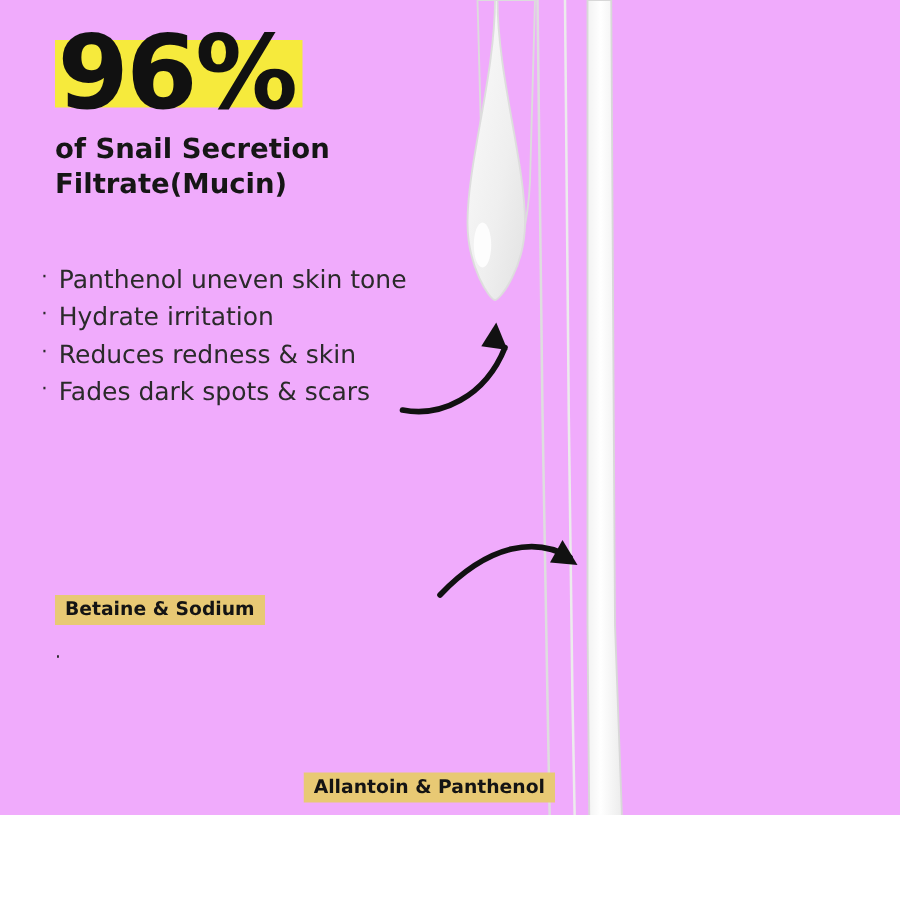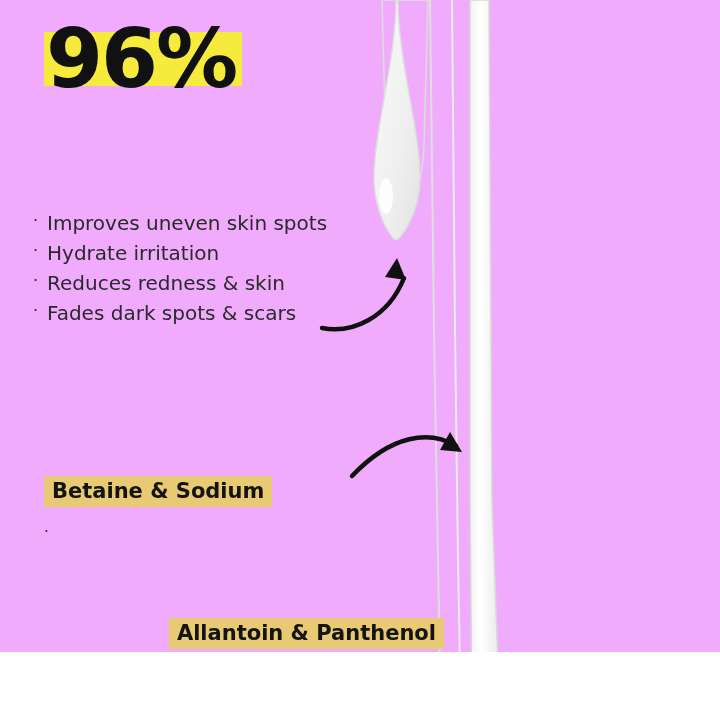--- a/index.html
+++ b/index.html
@@ -95,21 +95,21 @@
     position: absolute;
     left: 44px;
     width: 400px;
   }
   .ing-a { top: 476px; }
   .ing-b { top: 618px; text-align: right; }
 
   .ing-line {
     display: inline-block;
     background: #e8c974;
-    font-size: 21px;
+    font-size: 15px;
     font-weight: bold;
     color: #141414;
     padding: 3px 8px 4px 8px;
     margin-bottom: 6px;
     line-height: 1.15;
   }
   .ing-sub {
     display: flex;
     align-items: flex-start;
     font-size: 19px;
@@ -157,26 +157,30 @@
 
     <path d="M352 476 C392 434 430 430 456 446" fill="none" stroke="#111111" stroke-width="4.5" stroke-linecap="round"></path>
     <path d="M462 452 L440 450 L450 432 Z" fill="#111111"></path>
   </svg>
 
   <div class="headline-wrap">
     <div class="pct">
       <span class="hl"></span>
       <span class="txt">96%</span>
     </div>
+    <div class="sub">
+      <div>of Snail Secretion</div>
+      <div>Filtrate(Mucin)</div>
+    </div>
   </div>
 
   <div class="bullets">
     <div class="bullet">
       <span class="dot">·</span>
-      <span class="btxt">Improves uneven skin spots</span>
+      <span class="btxt">Panthenol uneven skin tone</span>
     </div>
     <div class="bullet">
       <span class="dot">·</span>
       <span class="btxt">Hydrate irritation</span>
     </div>
     <div class="bullet">
       <span class="dot">·</span>
       <span class="btxt">Reduces redness &amp; skin</span>
     </div>
     <div class="bullet">

